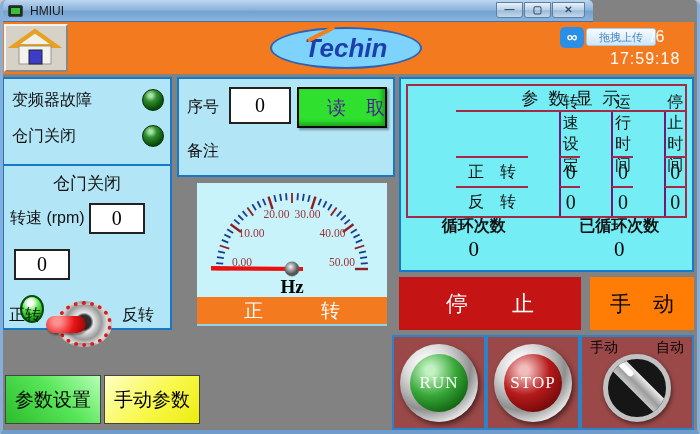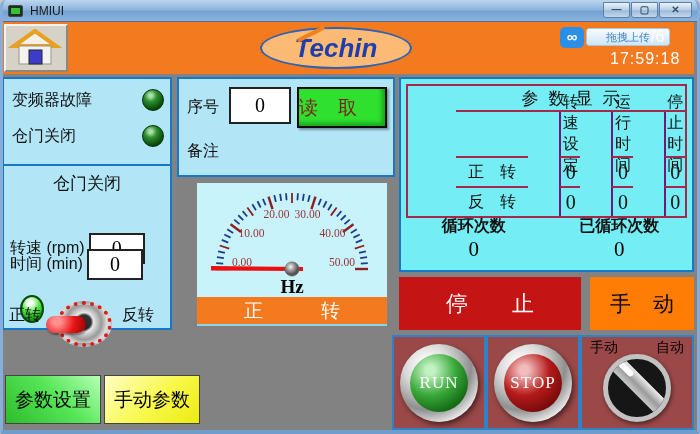--- a/index.html
+++ b/index.html
@@ -1,45 +1,45 @@
 <!DOCTYPE html>
 <html><head>
 <meta charset="utf-8">
 <style>
   html,body{margin:0;padding:0;background:#c8c8c8;}
   *{box-sizing:border-box;font-family:"Liberation Sans",sans-serif;}
   .window{position:relative;width:700px;height:434px;background:#828282;
     border-left:3px solid #86aed8;border-right:3px solid #86aed8;border-bottom:4px solid #6f9ccb;
     border-radius:6px 6px 2px 2px;overflow:hidden;}
   
-  .titlebar{position:absolute;left:-3px;top:0;width:700px;height:22px;
+  .titlebar{position:absolute;left:-3px;top:0;width:593px;height:22px;
     background:linear-gradient(#bcd6ef 0%,#8fb5dd 45%,#74a2cf 55%,#8ab4de 100%);
     border-bottom:1px solid #4a6f9a;border-radius:5px 5px 0 0;}
   .title-icon{position:absolute;left:8px;top:5px;width:15px;height:12px;background:#1d2f1d;
     border:1px solid #445;border-radius:2px;}
   .title-icon::after{content:"";position:absolute;inset:2px;background:#39c03a;}
   .title-text{position:absolute;left:30px;top:4px;font-size:12px;color:#1a1a1a;}
   .winbtns{position:absolute;right:8px;top:2px;display:flex;}
   .winbtn{width:27px;height:16px;margin-left:1px;border:1px solid #5d7fa3;border-radius:0 0 3px 3px;
     background:linear-gradient(#e9f2fa,#b9cfe4 50%,#9dbbd8 55%,#c3d8ec);
     color:#33506e;font-size:10px;line-height:13px;text-align:center;font-weight:bold;}
   .winbtn.close{width:33px;}
   
   .bodyarea{position:absolute;left:-3px;top:22px;width:694px;height:408px;background:#828282;}
   .header{position:absolute;left:0;top:0;width:694px;height:52px;background:#f47a20;}
   .home-btn{position:absolute;left:4px;top:2px;width:64px;height:48px;background:#d6d2c8;
     border:2px solid;border-color:#f5f3ee #8c887e #8c887e #f5f3ee;}
-  .logo{position:absolute;left:260px;top:5px;width:152px;height:42px;background:#fdba74;
+  .logo{position:absolute;left:270px;top:5px;width:152px;height:42px;background:#7dd3fc;
     border:2px solid #2d62b5;border-radius:50%;display:flex;align-items:center;justify-content:center;text-align:center;}
   .logo-text{font-size:26px;font-weight:bold;font-style:italic;color:#1d3fae;letter-spacing:0;}
   .logo-swoosh{position:absolute;left:34px;top:3px;width:30px;height:4px;background:#f0821e;
     border-radius:3px;transform:rotate(-27deg);}
   .badge-icon{position:absolute;left:560px;top:5px;width:24px;height:21px;background:#2b8fe8;
     border-radius:5px;color:#fff;font-size:15px;font-weight:bold;text-align:center;line-height:19px;}
-  .badge{position:absolute;left:586px;top:6px;width:84px;height:18px;border-radius:3px;
+  .badge{position:absolute;left:586px;top:6px;width:70px;height:18px;border-radius:3px;
     background:linear-gradient(#f6fbff,#cfe6f7);border:1px solid #a8c8e0;
     color:#4a86c0;font-size:11px;text-align:center;line-height:16px;}
   .page-ind{position:absolute;left:651px;top:6px;color:#fff;font-size:16px;}
   .clock{position:absolute;left:610px;top:28px;color:#fff;font-size:16px;letter-spacing:1px;}
   
   .panel{position:absolute;background:#b2e5f6;border:2px solid #1778c8;}
   .lbl{color:#111;font-size:16px;}
   .numbox{background:#fff;border:2px solid #222;color:#000;text-align:center;
     font-family:"Liberation Serif",serif;font-size:20px;display:flex;align-items:center;justify-content:center;}
   
@@ -52,21 +52,21 @@
   .led-bright{width:24px;height:28px;border-radius:50%;border:2px solid #0a4a0a;
     background:radial-gradient(circle at 42% 25%,#ffffff 0 12%,#63e953 38%,#16a716 72%,#0a660a 100%);}
   .toggle{position:absolute;left:52px;top:222px;width:56px;height:46px;}
   .toggle-boot{position:absolute;inset:0;border-radius:50%;border:4px dotted #d81d1d;
     background:radial-gradient(circle at 50% 45%,#303030 0 22%,#e8e8e8 30%,#9a9a9a 55%,#dcdcdc 72%,#b0b0b0);}
   .toggle-handle{position:absolute;left:-10px;top:15px;width:40px;height:17px;border-radius:9px;
     background:radial-gradient(circle at 28% 30%,#ff9090 0 12%,#ea1515 55%,#8f0505 100%);
     box-shadow:1px 2px 2px rgba(0,0,0,.4);}
   
   .read-btn{position:absolute;left:118px;top:8px;width:90px;height:41px;background:#2fe02f;
-    border:2px solid #0a0a0a;color:#7f1d1d;font-size:19px;display:flex;align-items:center;justify-content:flex-start;
+    border:2px solid #0a0a0a;color:#4c1d95;font-size:19px;display:flex;align-items:center;justify-content:flex-end;
     box-shadow:inset -3px -3px 4px rgba(0,90,0,.45),2px 2px 2px rgba(0,0,0,.35);}
   
   .gauge-panel{position:absolute;left:197px;top:161px;width:190px;height:143px;background:#c9f3fb;
     border-bottom:2px solid #8fd4ec;}
   .gauge-lab{font-family:"Liberation Serif",serif;font-size:11.5px;fill:#993333;text-anchor:middle;}
   .gauge-hz{font-family:"Liberation Serif",serif;font-size:19px;font-weight:bold;fill:#000;text-anchor:middle;}
   .gauge-status{position:absolute;left:0;bottom:0;width:100%;height:27px;background:#f47a20;
     color:#fff;font-size:19px;display:flex;align-items:center;justify-content:center;}
   
   .rpanel{position:absolute;left:399px;top:55px;width:295px;height:195px;background:#74eef4;border:2px solid #1778c8;}
@@ -148,26 +148,25 @@
       <div class="alarm-row" style="top:46px;">
         <span class="lbl">仓门关闭</span>
         <span class="led-dark"></span>
       </div>
       <div class="alarm-row" style="top:10px;">
         <span class="lbl">变频器故障</span>
         <span class="led-dark"></span>
       </div>
       <div class="mp-divider"></div>
       <div class="mp-title">仓门关闭</div>
-      <div class="field-row" style="top:124px;margin-top:30px;">
+      <div class="field-row" style="top:124px;">
         <span class="lbl">转速 (rpm)</span>
         <div class="numbox" style="width:56px;height:31px;margin-left:4px;">0</div>
       </div>
       <div class="field-row" style="top:170px;">
-        <span class="lbl">时间 (min)</span>
         <div class="numbox" style="width:56px;height:31px;margin-left:4px;">0</div>
       </div>
       <div class="led-bright" style="position:absolute;left:16px;top:216px;"></div>
       <div class="toggle">
         <div class="toggle-boot"></div>
         <div class="toggle-handle"></div>
       </div>
       <span class="lbl" style="position:absolute;left:5px;top:226px;">正转</span>
       <span class="lbl" style="position:absolute;left:118px;top:226px;">反转</span>
     </div>

